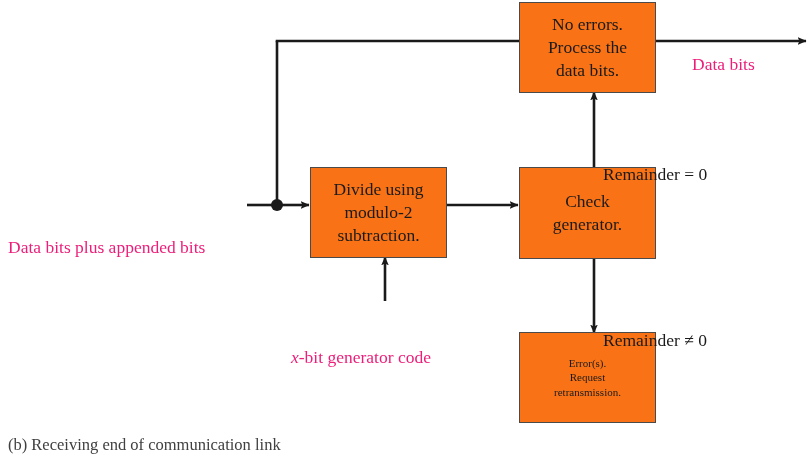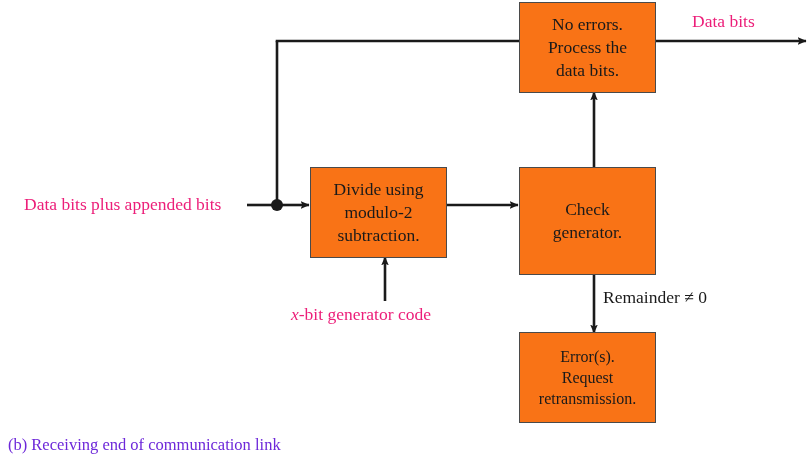--- a/index.html
+++ b/index.html
@@ -42,31 +42,32 @@
     display: block;
     white-space: nowrap;
   }
   .lbl {
     position: absolute;
     white-space: nowrap;
     z-index: 4;
     color: #1a1a1a;
     font-size: 17.5px;
     line-height: 1;
+    margin-top: 43px;
   }
   .lbl.pink {
     color: #ec1e79;
   }
   .lbl .ital {
     font-style: italic;
   }
   .caption {
     position: absolute;
     white-space: nowrap;
-    color: #6d28d9;
+    color: #404040;
     font-size: 16.5px;
     line-height: 1;
     z-index: 4;
   }
 </style>
 </head>
 <body>
 
 <div id="stage">
 
@@ -103,37 +104,38 @@
     <span class="ln">Process the</span>
     <span class="ln">data bits.</span>
   </div>
 
   <div class="proc-box" style="left:310px; top:167px; width:137px; height:91px;">
     <span class="ln">Divide using</span>
     <span class="ln">modulo-2</span>
     <span class="ln">subtraction.</span>
   </div>
 
-  <div class="proc-box" style="left:519px; top:167px; width:137px; height:108px;">
+  <div class="proc-box" style="left:519px; top:167px; width:137px; height:92px;">
     <span class="ln">Check</span>
     <span class="ln">generator.</span>
   </div>
 
-  <div class="proc-box" style="left:519px; top:332px; width:137px; height:91px; font-size:16px;">
+  <div class="proc-box" style="left:519px; top:332px; width:137px; height:91px; font-size:11px;">
     <span class="ln">Error(s).</span>
     <span class="ln">Request</span>
     <span class="ln">retransmission.</span>
   </div>
 
-  <div class="lbl pink" style="left:24px; top:196px;">Data bits plus appended bits</div>
+  <div class="lbl pink" style="left:8px; top:196px;">Data bits plus appended bits</div>
 
   <div class="lbl pink" style="left:291px; top:306px;">
     <span class="ital">x</span><span>-bit generator code</span>
   </div>
 
+  <div class="lbl" style="left:603px; top:123px;">Remainder = 0</div>
 
   <div class="lbl" style="left:603px; top:289px;">Remainder ≠ 0</div>
 
   <div class="lbl pink" style="left:692px; top:13px;">Data bits</div>
 
   <div class="caption" style="left:8px; top:437px;">(b) Receiving end of communication link</div>
 
 </div>
 
 </body></html>

